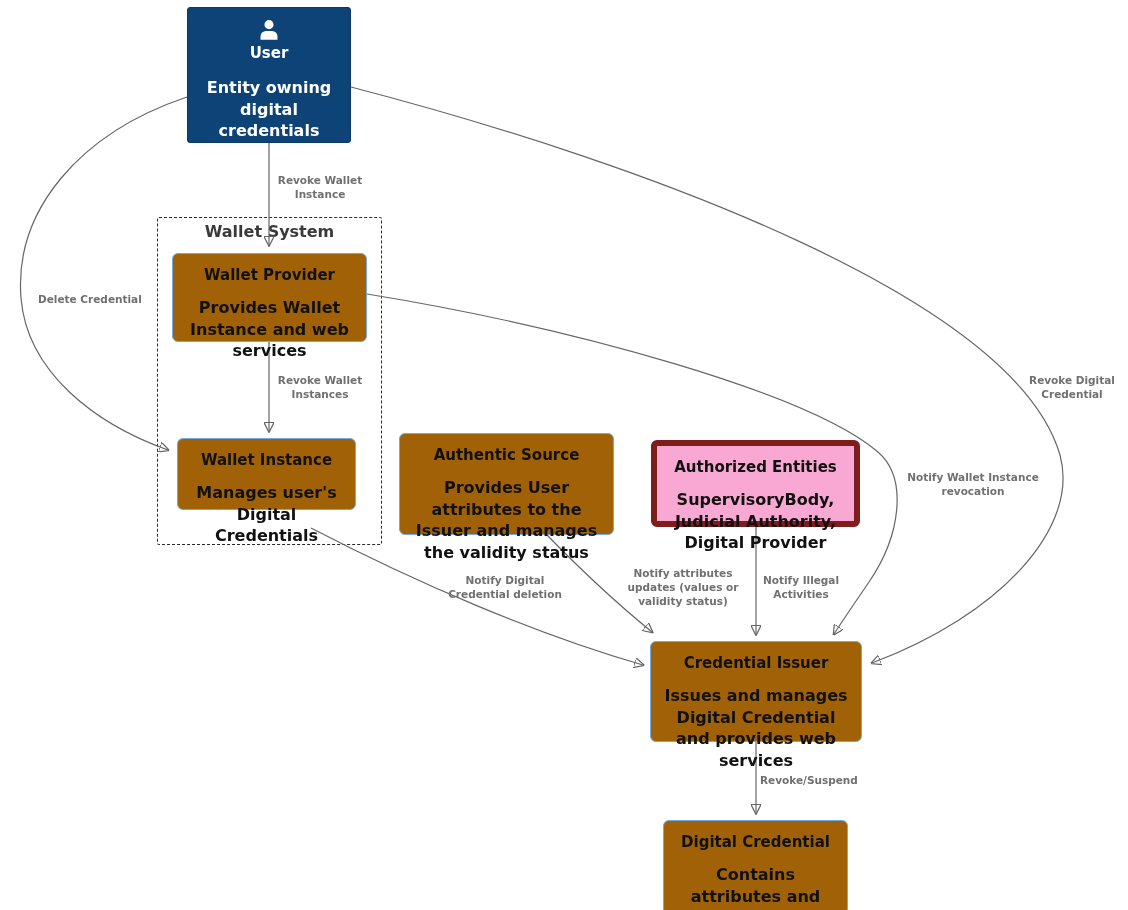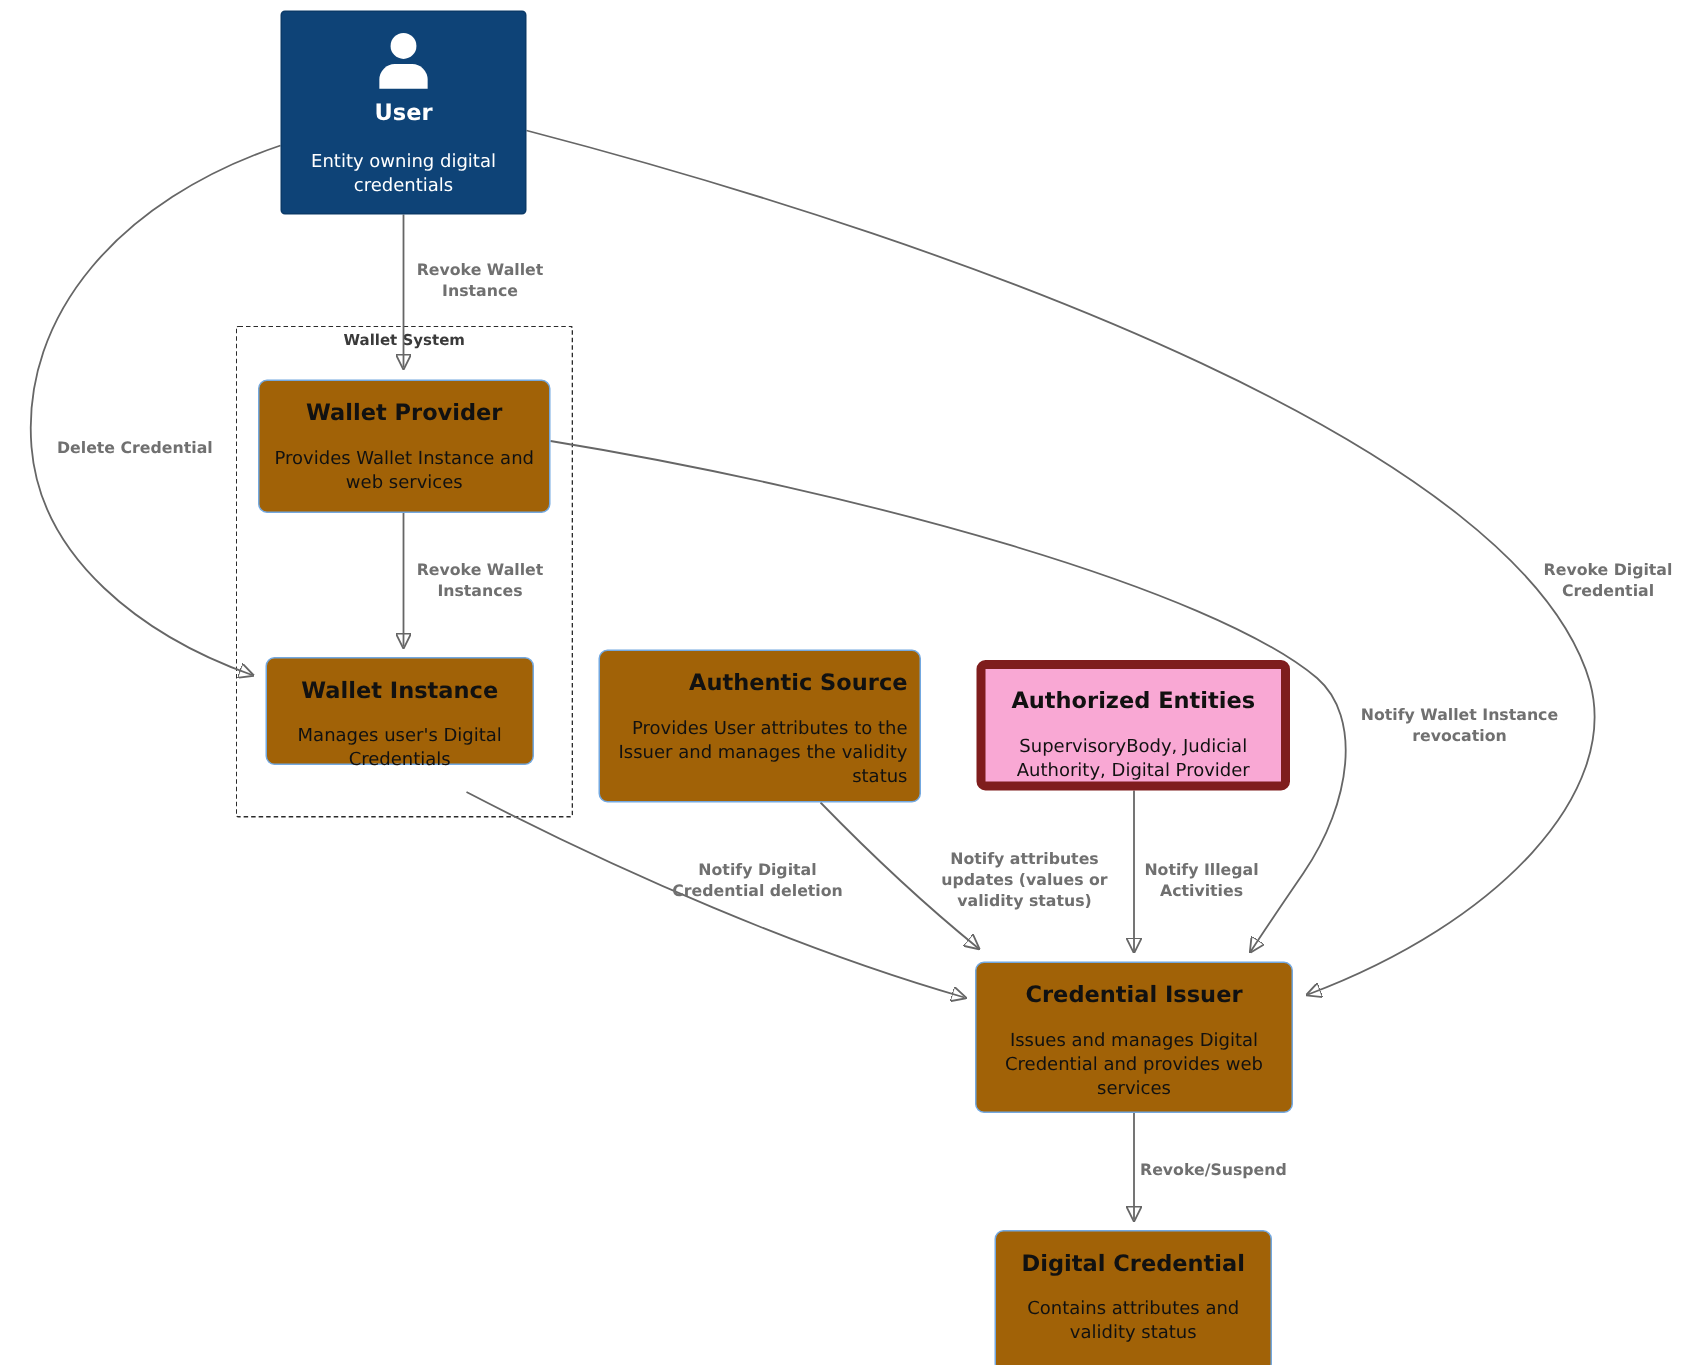--- a/index.html
+++ b/index.html
@@ -56,42 +56,43 @@
     align-items: center;
     justify-content: flex-start;
     padding-top: 10px;
   }
   .node-title {
     font-weight: bold;
     font-size: 15px;
     line-height: 1.2;
   }
   .node-desc {
-    font-size: 12px;
+    font-size: 16px;
     line-height: 1.35;
     margin-top: 13px;
+    font-weight: bold;
   }
   .node-user .node-title { font-size: 15px; margin-top: 2px; }
   .node-user .node-desc { margin-top: 15px; }
   .cluster {
     position: absolute;
     z-index: 0;
     box-sizing: border-box;
     border: 1.4px dashed #2b2b2b;
     border-radius: 2px;
     background: transparent;
   }
   .cluster-title {
     position: absolute;
     top: 4px;
     left: 0;
     width: 100%;
     text-align: center;
     font-weight: bold;
-    font-size: 10px;
+    font-size: 16px;
     color: #3a3a3a;
     z-index: 0;
   }
   .edge-label {
     position: absolute;
     z-index: 3;
     font-size: 10.5px;
     font-weight: bold;
     color: #707070;
     text-align: center;
@@ -138,21 +139,21 @@
   <div class="node node-blue" style="left:172px; top:253px; width:195px; height:89px;">
     <div class="node-title">Wallet Provider</div>
     <div class="node-desc">Provides Wallet Instance and web services</div>
   </div>
 
   <div class="node node-blue" style="left:177px; top:438px; width:179px; height:72px;">
     <div class="node-title">Wallet Instance</div>
     <div class="node-desc">Manages user's Digital Credentials</div>
   </div>
 
-  <div class="node node-blue" style="left:399px; top:433px; width:215px; height:102px;text-align:right;">
+  <div class="node node-blue" style="left:399px; top:433px; width:215px; height:102px;">
     <div class="node-title">Authentic Source</div>
     <div class="node-desc">Provides User attributes to the Issuer and manages the validity status</div>
   </div>
 
   <div class="node node-gray" style="left:651px; top:440px; width:209px; height:87px;">
     <div class="node-title">Authorized Entities</div>
     <div class="node-desc">SupervisoryBody, Judicial Authority, Digital Provider</div>
   </div>
 
   <div class="node node-blue" style="left:650px; top:641px; width:212px; height:101px;">

